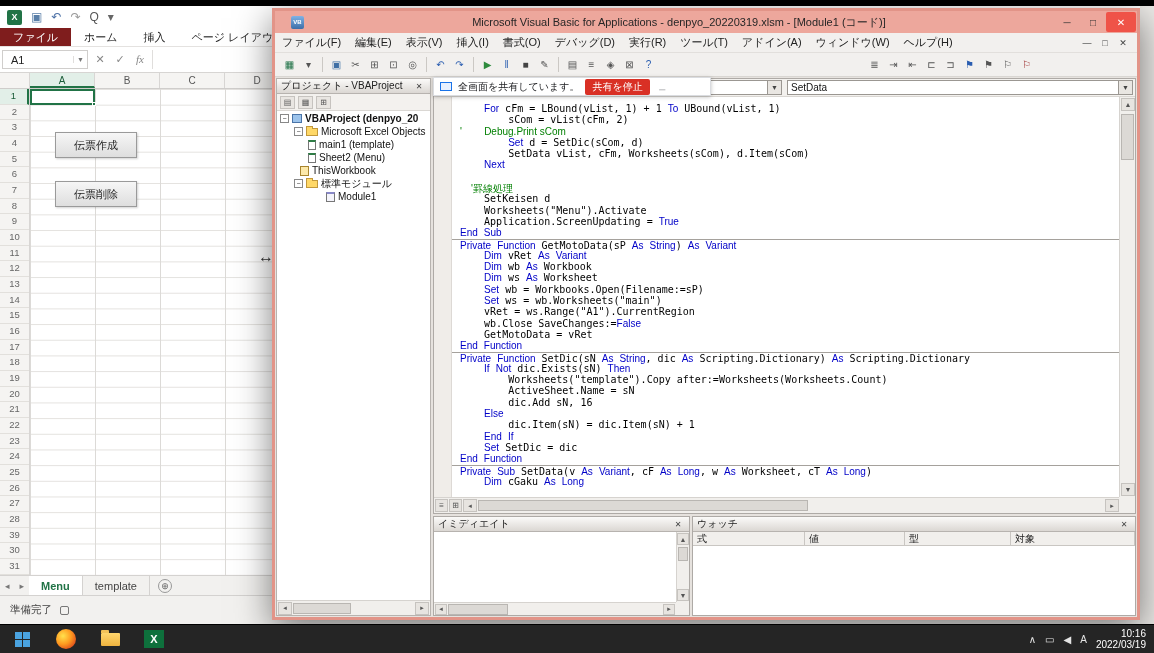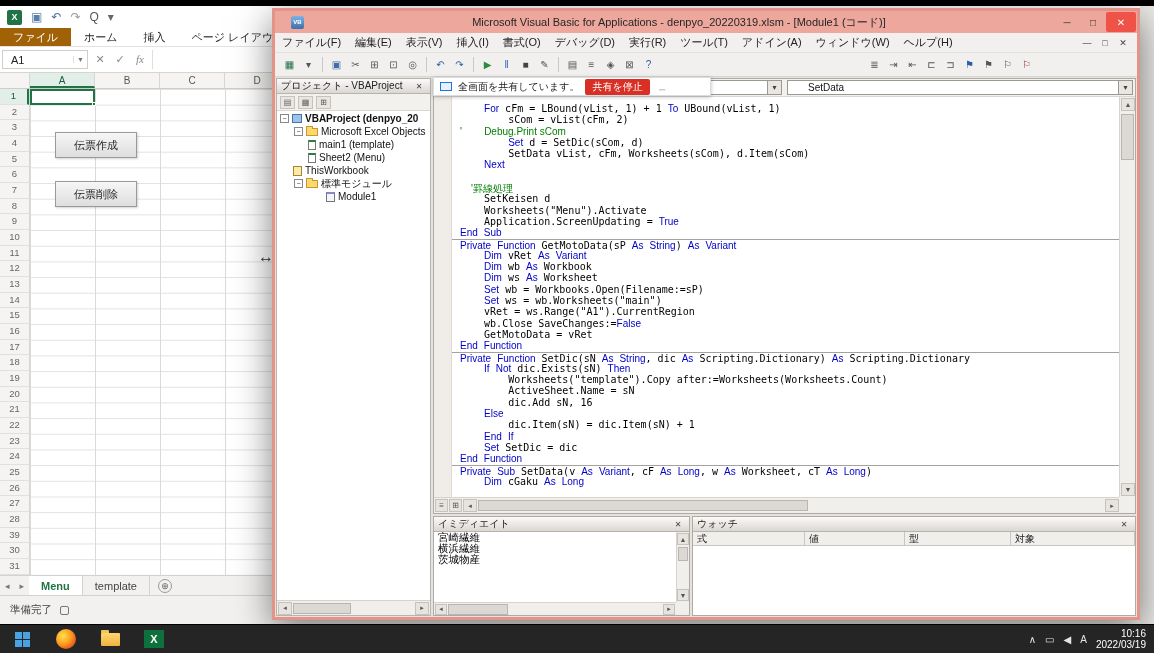--- a/index.html
+++ b/index.html
@@ -7,21 +7,21 @@
   .screen { position:relative; width:1154px; height:653px; background:#000; overflow:hidden; }
 
   
   #xl { position:absolute; left:0; top:6px; width:1154px; height:618px; background:#fff; }
   .xl-title { height:22px; display:flex; align-items:center; gap:9px; padding-left:7px; background:#fff; }
   .qa-icon { font-size:12px; color:#555; }
   .qa-icon.chip { width:15px; height:15px; background:var(--excel-green); color:#fff; font-size:9px; font-weight:bold;
     display:flex; align-items:center; justify-content:center; border-radius:2px; }
   .xl-tabs { height:19px; display:flex; border-bottom:1px solid #e4e2e0; background:#fff; }
   .xl-tab { font-size:11px; color:#262626; padding:2px 13px 3px; white-space:nowrap; }
-  .xl-tab.active { background:#a16207; color:#fff; }
+  .xl-tab.active { background:#7f1d1d; color:#fff; }
   .xl-formula { height:26px; display:flex; align-items:center; border-bottom:1px solid #d7d5d3; padding-left:2px; gap:3px; background:#fff; }
   .xl-namebox { width:86px; height:19px; border:1px solid #d0cecc; font-size:11px; color:#222; display:flex; align-items:center; padding-left:8px; }
   .xl-namebox .arr { margin-left:auto; width:14px; border-left:1px solid #e0dedc; color:#777; font-size:7px; text-align:center; }
   .fx-btn { width:18px; text-align:center; font-size:11px; color:#888; }
   .fx-btn.fx { font-style:italic; font-family:"Liberation Serif",serif; }
   .xl-forminput { flex:1; height:19px; border-left:1px solid #e0dedc; background:#fff; }
   .xl-colrow { position:absolute; left:0; top:67px; right:0; height:16px; display:flex; background:#f5f4f2; border-bottom:1px solid #cfcdcb; }
   .xl-corner { width:30px; border-right:1px solid #d8d6d4; }
   .xl-col { width:65px; border-right:1px solid #d8d6d4; font-size:10px; color:#555; text-align:center; line-height:15px; }
   .xl-col.sel { background:#e2efe8; border-bottom:2px solid var(--excel-green); color:#1a5c38; }
@@ -88,21 +88,21 @@
   .folder-icon { width:12px; height:8px; background:#ffd867; border:1px solid #c2983b; position:relative; }
   .folder-icon::before { content:""; position:absolute; top:-3px; left:-1px; width:5px; height:2px; background:#ffd867; border:1px solid #c2983b; border-bottom:none; }
   .sheet-icon { width:8px; height:10px; background:#fff; border:1px solid #777; border-top:2px solid #2e7d46; }
   .workbook-icon { width:9px; height:10px; background:#fde9a9; border:1px solid #a8852f; }
   .module-icon { width:9px; height:10px; background:#f4f4fb; border:1px solid #777; border-top:2px solid #8888c8; }
   .p-hscroll { position:absolute; bottom:0; left:0; right:0; height:15px; background:#f1efec; border-top:1px solid #d6d3cf;
     display:flex; align-items:center; gap:1px; padding:0 1px; }
 
   #codewin { position:absolute; left:158px; top:67px; width:703px; height:436px; background:#fff; border:1px solid #aeaaa6; }
   .combo-row { position:absolute; left:0; right:0; top:0; height:18px; background:#f3f1ee; display:flex; gap:5px; padding:1px 2px; border-bottom:1px solid #d9d6d2; }
-  .combo { flex:1; height:15px; background:#fff; border:1px solid #9b9792; display:flex; align-items:center; font-size:10px; color:#111; padding-left:20px;text-align:right; }
+  .combo { flex:1; height:15px; background:#fff; border:1px solid #9b9792; display:flex; align-items:center; font-size:10px; color:#111; padding-left:3px;text-align:right; }
   .combo .carr { margin-left:auto; width:14px; height:100%; background:#e9e6e2; border-left:1px solid #9b9792; font-size:7px; color:#444;
     display:flex; align-items:center; justify-content:center; }
   .code-area { position:absolute; left:0; top:18px; right:16px; bottom:16px; overflow:hidden; background:#fff; }
   .code-margin { position:absolute; left:0; top:0; bottom:0; width:18px; background:#f0ede9; border-right:1px solid #ddd9d5; }
   .code-lines { position:absolute; left:18px; top:6px; right:0; bottom:0; }
   .code-line { height:11.3px; font:10px "DejaVu Sans Mono",monospace; white-space:pre; color:#000; padding-left:8px; }
   .code-line.sep { border-top:1px solid #a5a19c; }
   .kw { color:var(--keyword-blue); }
   .cm { color:var(--comment-green); }
   .v-vscroll { position:absolute; right:0; top:18px; bottom:16px; width:16px; background:#f1efec; border-left:1px solid #d6d3cf; }
@@ -338,21 +338,21 @@
             <span class="tree-label">Microsoft Excel Objects</span>
           </div>
           <div class="tree-row" style="padding-left: 31px;">
             <span class="ti sheet-icon"></span>
             <span class="tree-label">main1 (template)</span>
           </div>
           <div class="tree-row" style="padding-left: 31px;">
             <span class="ti sheet-icon"></span>
             <span class="tree-label">Sheet2 (Menu)</span>
           </div>
-          <div class="tree-row" style="padding-left: 16px; text-align: center;">
+          <div class="tree-row" style="padding-left: 23px; text-align: center;">
             <span class="ti workbook-icon"></span>
             <span class="tree-label">ThisWorkbook</span>
           </div>
           <div class="tree-row" style="padding-left: 17px;">
             <span class="expander">−</span>
             <span class="ti folder-icon"></span>
             <span class="tree-label">標準モジュール</span>
           </div>
           <div class="tree-row" style="padding-left: 49px;">
             <span class="ti module-icon"></span>
@@ -438,25 +438,20 @@
       <span class="msg">全画面を共有しています。</span>
       <span class="stop">共有を停止</span>
       <span class="minz">＿</span>
     </div>
 
     <div id="immediate">
       <div class="panel-header">
         <span>イミディエイト</span>
         <span class="panel-close">✕</span>
       </div>
-      <div class="imm-body" id="immbody">
-          <div class="imm-line">宮崎繊維</div>
-          <div class="imm-line">横浜繊維</div>
-          <div class="imm-line">茨城物産</div>
-        </div>
       <div class="mini-vscroll">
         <span class="sb-btn up">▲</span>
         <span class="thumb"></span>
         <span class="sb-btn dn">▼</span>
       </div>
       <div class="mini-hscroll">
         <span class="sb-btn">◂</span>
         <span class="sb-thumb-h" style="width:60px;"></span>
         <span style="flex:1;"></span>
         <span class="sb-btn">▸</span>

